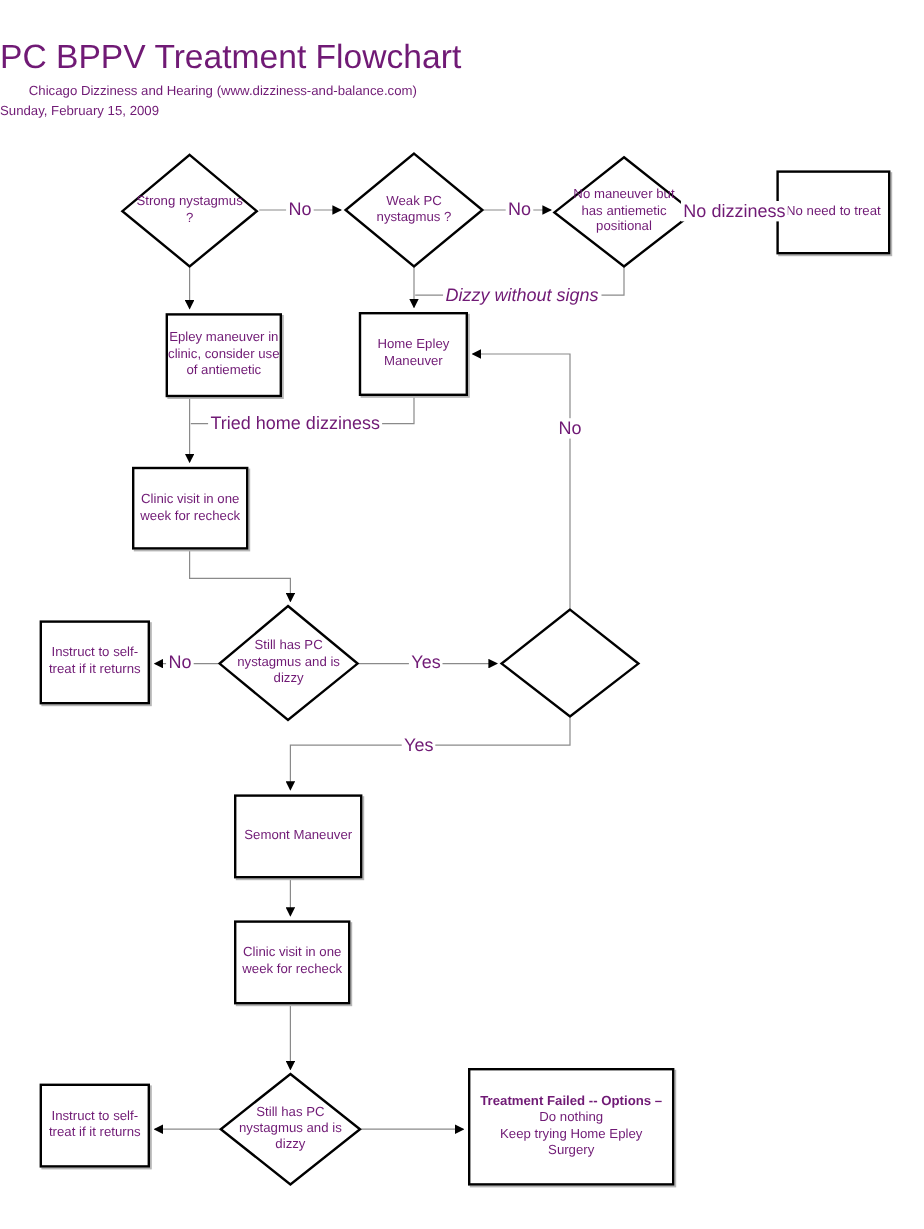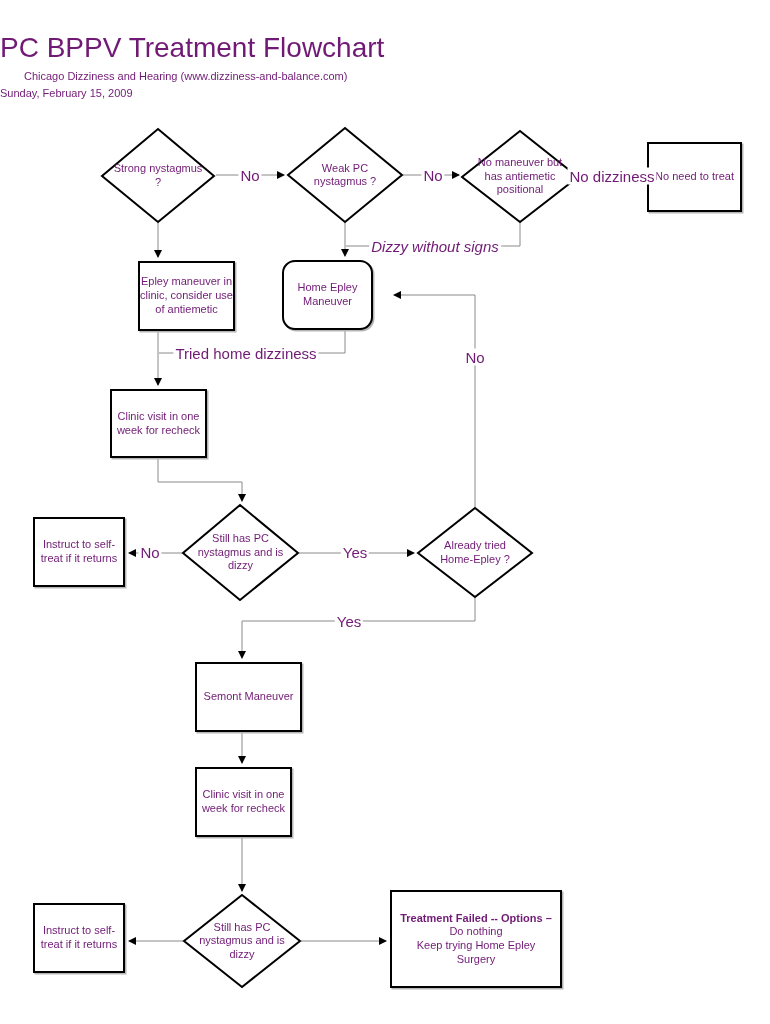--- a/index.html
+++ b/index.html
@@ -85,39 +85,35 @@
   <div class="dtext" style="left:462px;top:131px;width:116px;height:91px;">
     <div>No maneuver but</div>
     <div>has antiemetic</div>
     <div>positional</div>
   </div>
   <div class="dtext" style="left:183px;top:505px;width:115px;height:95px;">
     <div>Still has PC</div>
     <div>nystagmus and is</div>
     <div>dizzy</div>
   </div>
-  <div class="dtext" style="left:418px;top:508px;width:114px;height:89px;">
-    <div>Already tried</div>
-    <div>Home-Epley ?</div>
-  </div>
   <div class="dtext" style="left:184px;top:895px;width:116px;height:92px;">
     <div>Still has PC</div>
     <div>nystagmus and is</div>
     <div>dizzy</div>
   </div>
 
   <div class="box" style="left:647px;top:142px;width:95px;height:70px;">
     <div>No need to treat</div>
   </div>
   <div class="box" style="left:110px;top:261px;width:97px;height:70px;margin-left:28px;">
     <div>Epley maneuver in</div>
     <div>clinic, consider use</div>
     <div>of antiemetic</div>
   </div>
-  <div class="box" style="left:282px;top:260px;width:91px;height:70px;border-radius:13px;">
+  <div class="box" style="left:299px;top:260px;width:91px;height:70px;">
     <div>Home Epley</div>
     <div>Maneuver</div>
   </div>
   <div class="box" style="left:110px;top:389px;width:97px;height:69px;">
     <div>Clinic visit in one</div>
     <div>week for recheck</div>
   </div>
   <div class="box" style="left:33px;top:517px;width:92px;height:70px;">
     <div>Instruct to self-</div>
     <div>treat if it returns</div>

